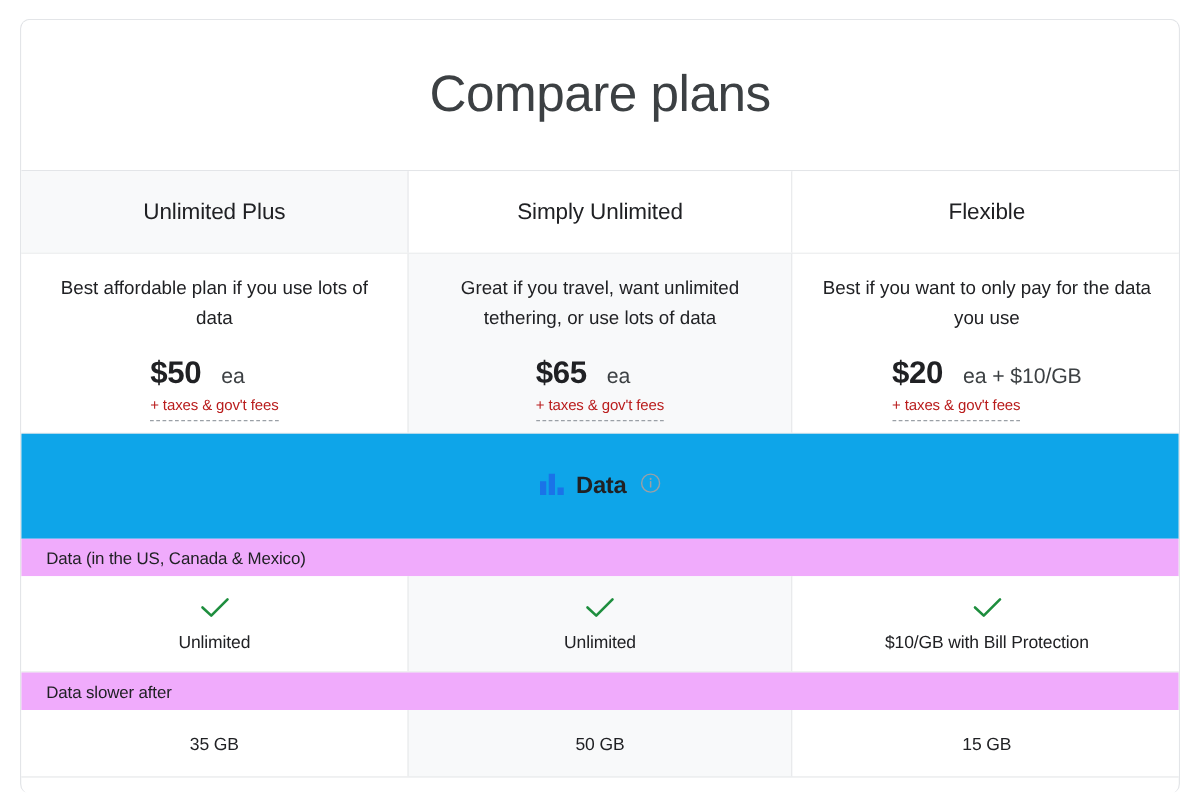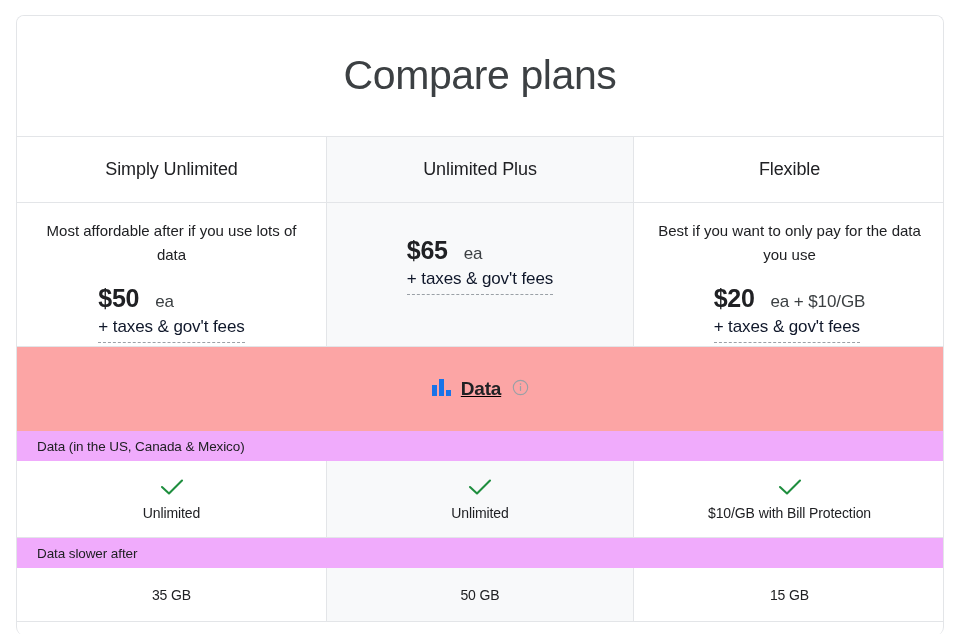--- a/index.html
+++ b/index.html
@@ -117,36 +117,35 @@
   }
   .price-suffix {
     font-size: 17px;
     font-weight: 400;
     color: #3c4043;
     margin-left: 16px;
     letter-spacing: -0.1px;
   }
   .price-note {
     margin-top: 4px;
-    font-size: 17px;
-    color: #0f172a;
+    font-size: 12px;
+    color: #b91c1c;
     border-bottom: 1px dashed #9aa0a6;
     padding-bottom: 5px;
     letter-spacing: -0.1px;
   }
 
   
   .category-row {
     height: 84px;
     display: flex;
     align-items: center;
     justify-content: center;
     gap: 8px;
-    background: #fca5a5;
-    text-decoration: underline;
+    background: #0ea5e9;
   }
   .bar-icon { display: block; }
   .category-label {
     font-size: 19px;
     font-weight: 700;
     color: #202124;
     letter-spacing: -0.2px;
   }
   .info-icon { display: block; margin-left: 3px; cursor: pointer; }
 
@@ -194,45 +193,46 @@
 <body>
 
 <div class="page">
   <div class="compare-card">
 
     <div class="title-row">
       <h1 class="page-title">Compare plans</h1>
     </div>
 
     <div class="cols names-row">
-      <div class="col">
-        <div class="plan-name">Simply Unlimited</div>
-      </div>
       <div class="col highlight">
         <div class="plan-name">Unlimited Plus</div>
       </div>
       <div class="col">
+        <div class="plan-name">Simply Unlimited</div>
+      </div>
+      <div class="col">
         <div class="plan-name">Flexible</div>
       </div>
     </div>
 
     <div class="cols detail-row">
 
       <div class="col">
-        <div class="plan-desc">Most affordable after if you use lots of data</div>
+        <div class="plan-desc">Best affordable plan if you use lots of data</div>
         <div class="price-block">
           <div class="price-line">
             <span class="price-main">$50</span>
             <span class="price-suffix">ea</span>
           </div>
           <div class="price-note">+ taxes &amp; gov't fees</div>
         </div>
       </div>
 
       <div class="col highlight">
+        <div class="plan-desc">Great if you travel, want unlimited tethering, or use lots of data</div>
         <div class="price-block">
           <div class="price-line">
             <span class="price-main">$65</span>
             <span class="price-suffix">ea</span>
           </div>
           <div class="price-note">+ taxes &amp; gov't fees</div>
         </div>
       </div>
 
       <div class="col">

